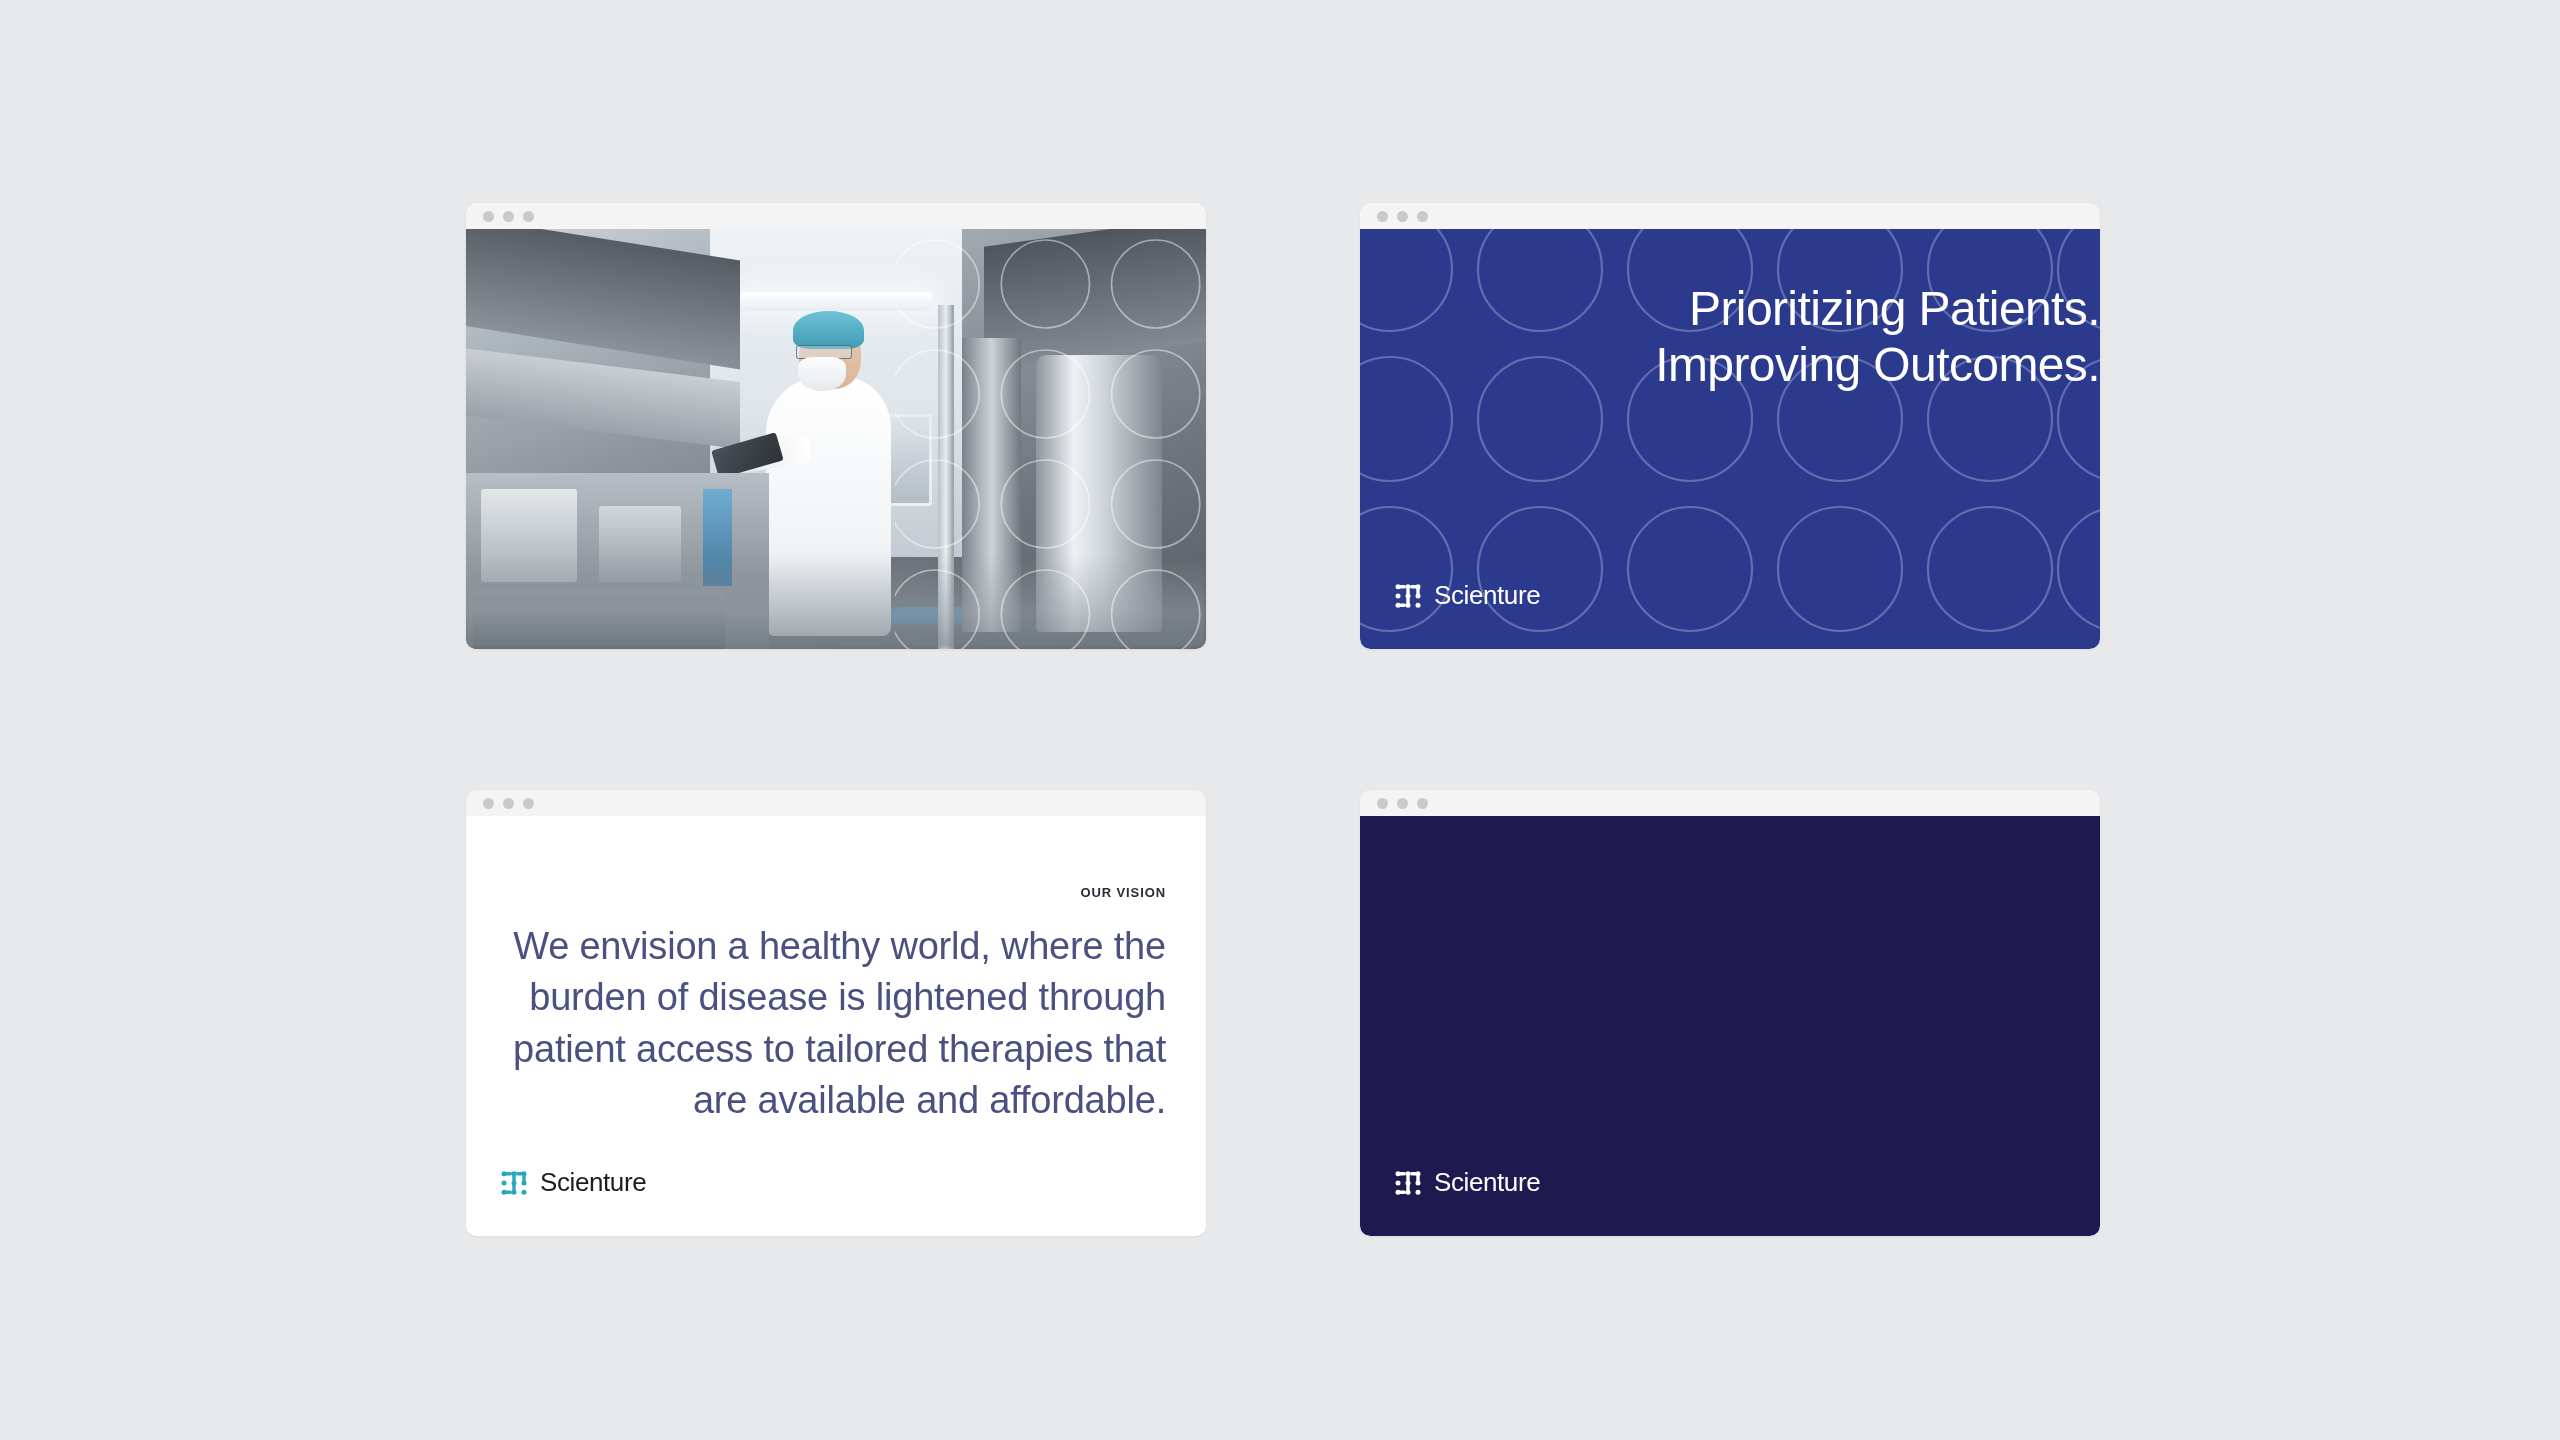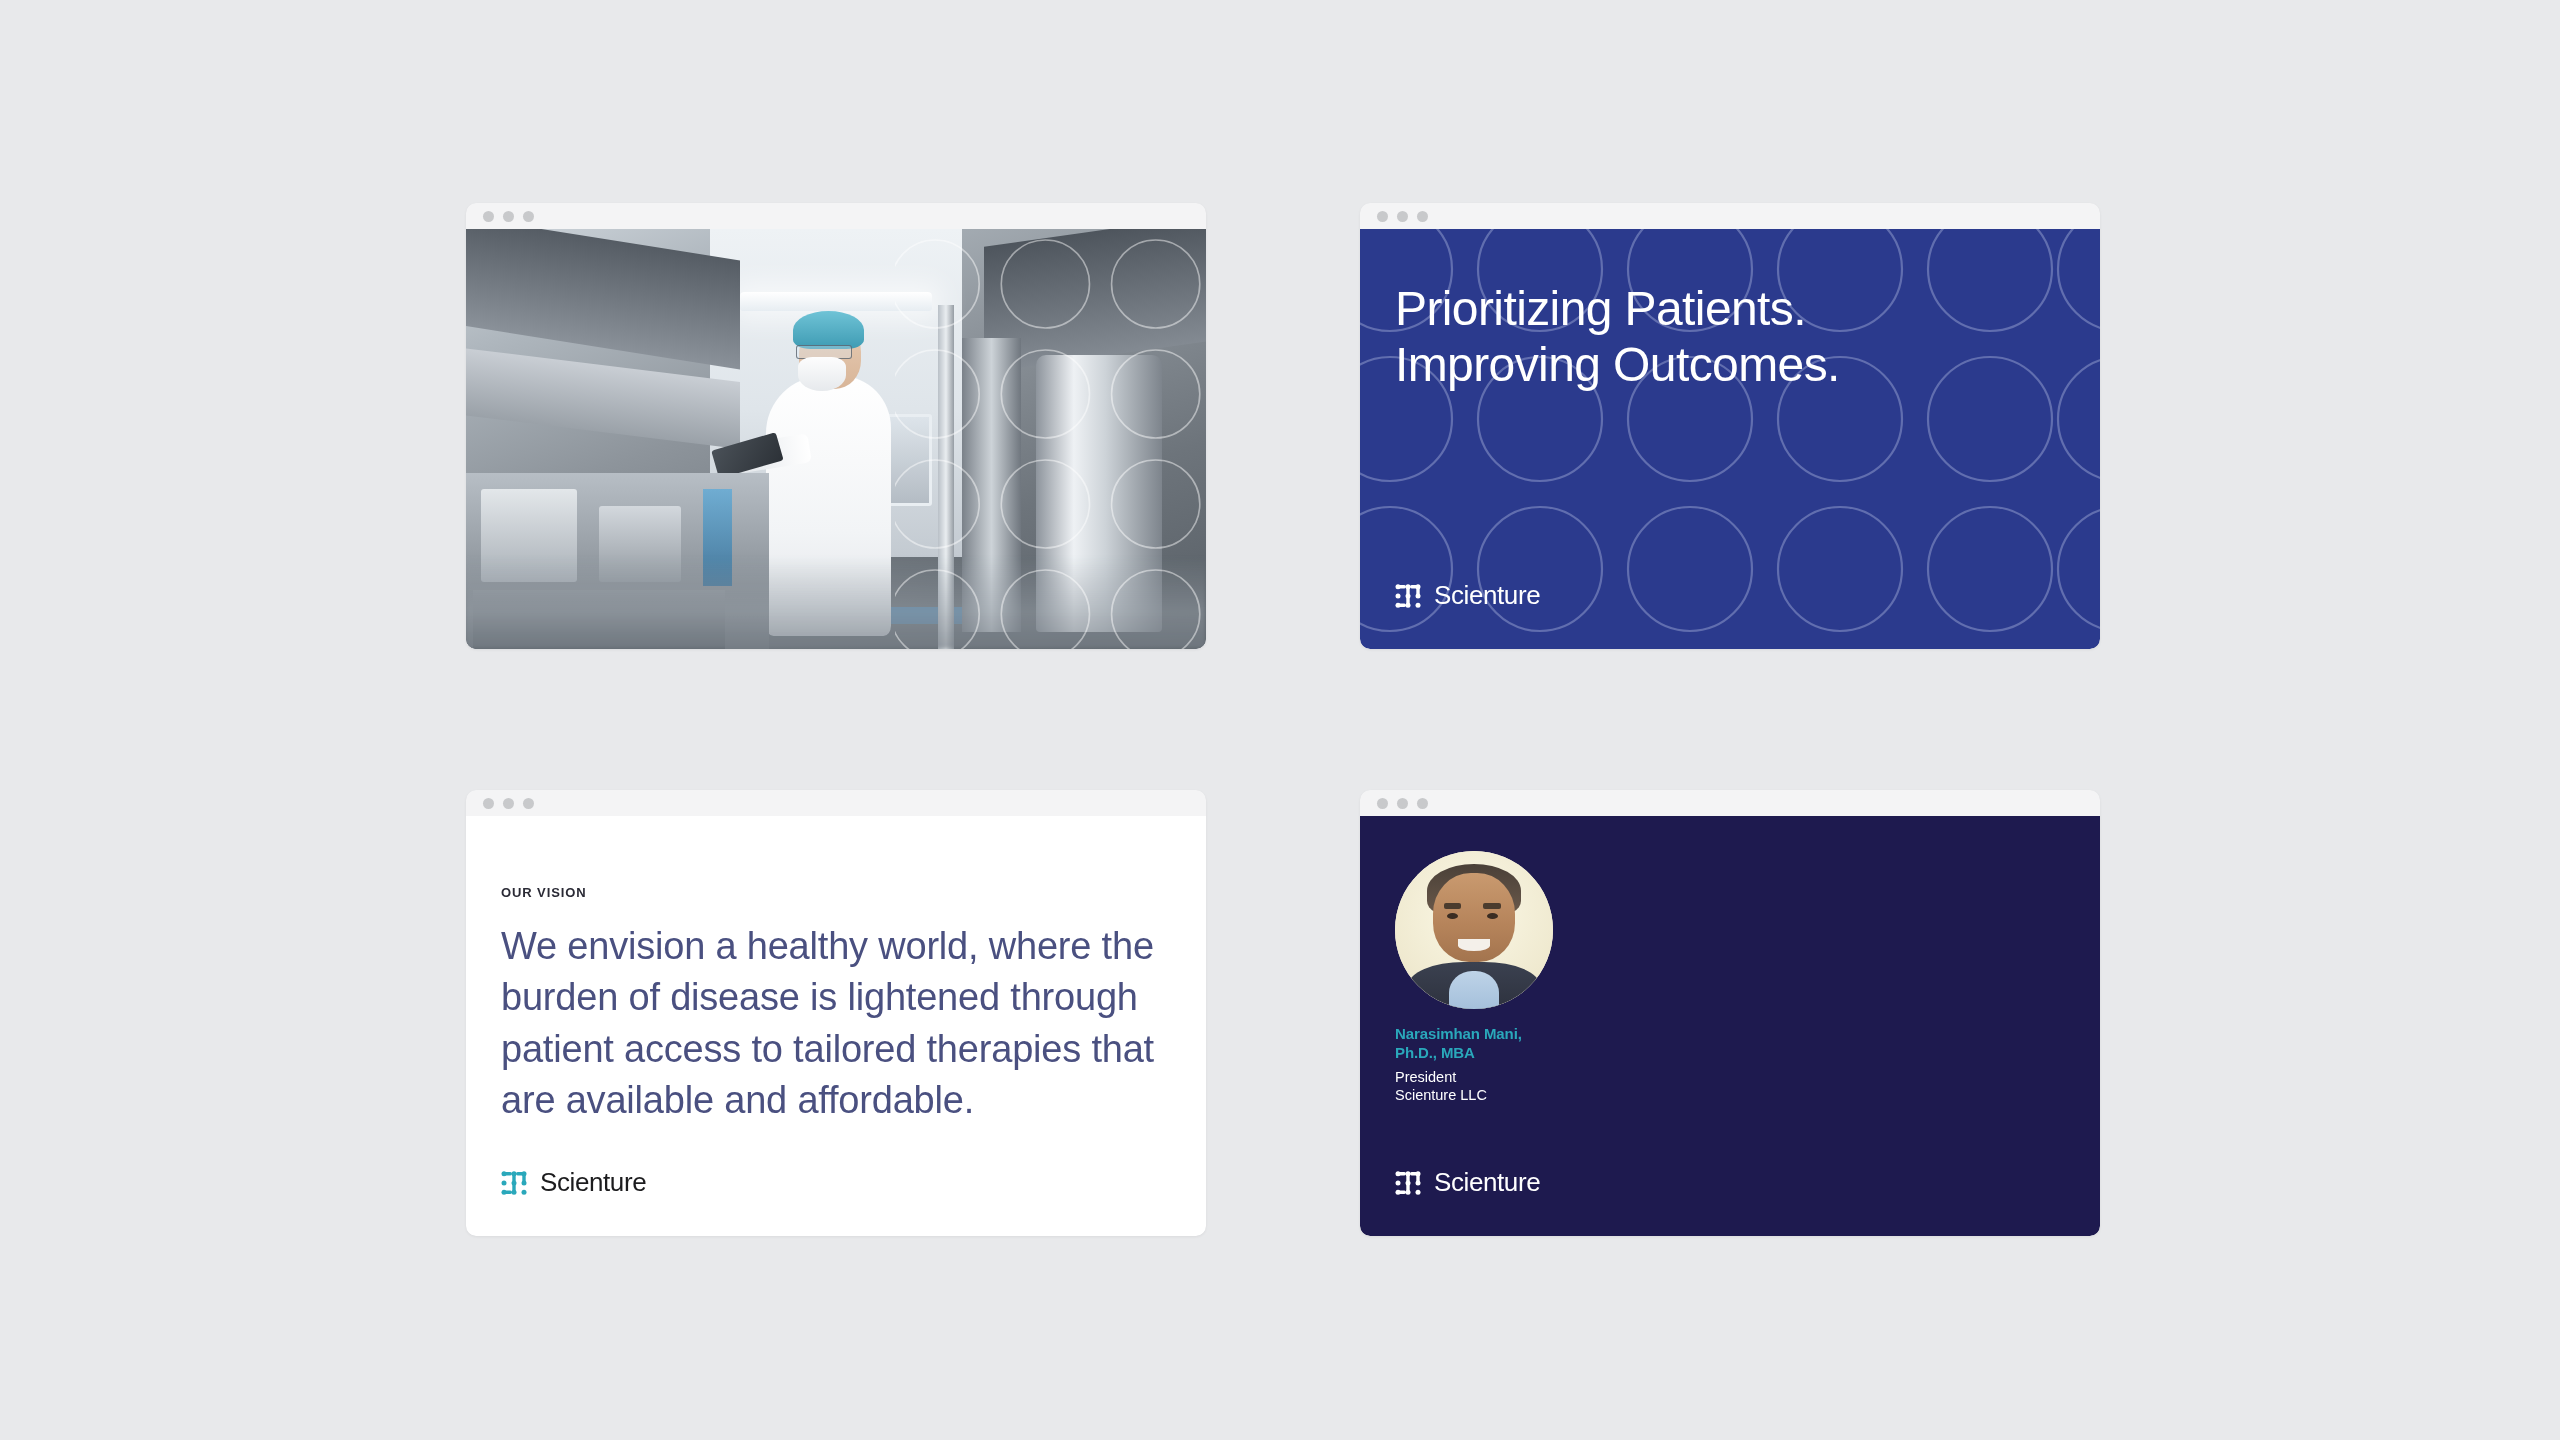--- a/index.html
+++ b/index.html
@@ -11,20 +11,21 @@
     background: #e8e9eb;
     font-family: "Liberation Sans", sans-serif;
     overflow: hidden;
   }
 
   .stage {
     position: relative;
     width: 2560px;
     height: 1440px;
     background: #e8e9eb;
+    text-align: right;
   }
 
   
   .card {
     position: absolute;
     border-radius: 10px;
     overflow: hidden;
     box-shadow: 0 1px 3px rgba(0,0,0,0.06);
   }
 
@@ -451,38 +452,20 @@
 
   <div class="card" id="card-quote">
     <div class="titlebar">
       <span class="dot"></span>
       <span class="dot"></span>
       <span class="dot"></span>
     </div>
     <div class="body">
       <div class="quote-inner">
         <div class="quote-top">
-          <div class="person">
-            <div class="avatar">
-              <div class="av-bg"></div>
-              <div class="av-suit"></div>
-              <div class="av-shirt"></div>
-              <div class="av-hair"></div>
-              <div class="av-face"></div>
-              <div class="av-brow-l"></div>
-              <div class="av-brow-r"></div>
-              <div class="av-eye-l"></div>
-              <div class="av-eye-r"></div>
-              <div class="av-smile"></div>
-            </div>
-            <div class="person-name">Narasimhan Mani,
-Ph.D., MBA</div>
-            <div class="person-role">President
-Scienture LLC</div>
-          </div>
         </div>
         <div class="quote-foot">
           <div class="logo logo--white">
             <svg class="logo-mark" width="26" height="26" viewBox="0 0 26 26">
               <g fill="#ffffff">
                 <rect x="1" y="2" width="10" height="3.4" rx="1.7"></rect>
                 <rect x="15" y="2" width="10" height="3.4" rx="1.7"></rect>
                 <circle cx="3" cy="3.7" r="2.5"></circle>
                 <circle cx="13" cy="3.7" r="2.5"></circle>
                 <circle cx="23" cy="3.7" r="2.5"></circle>

